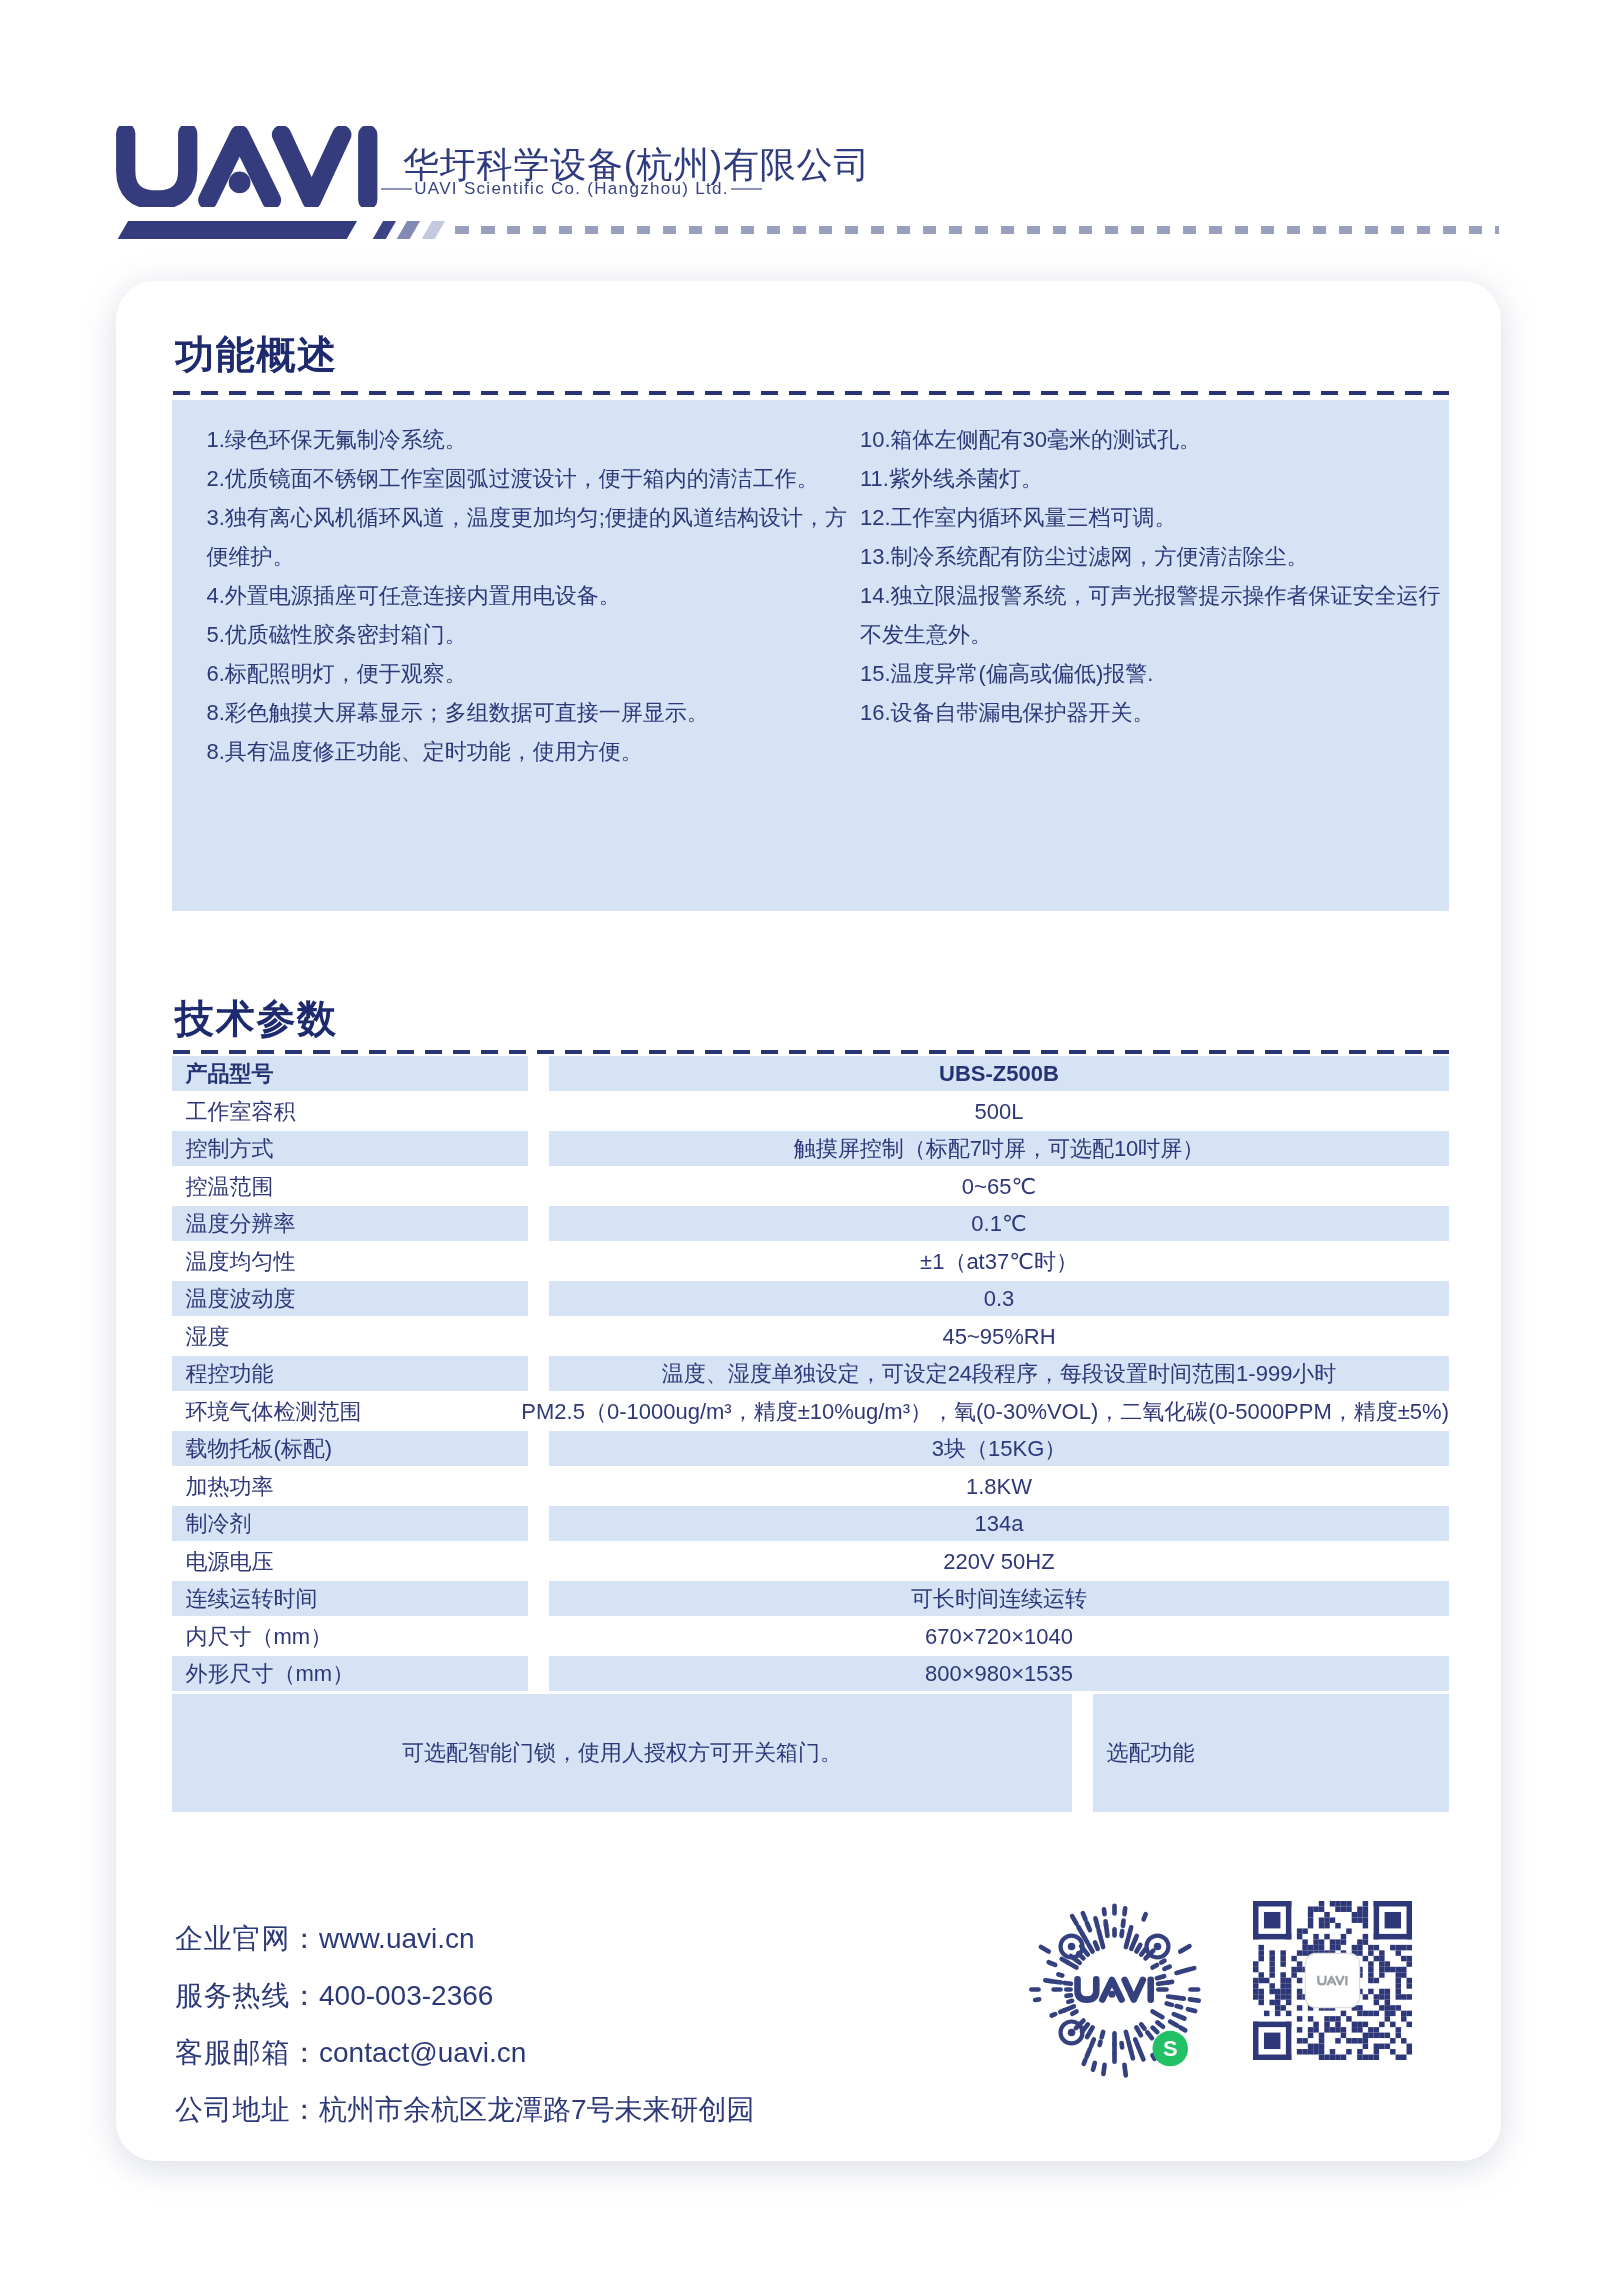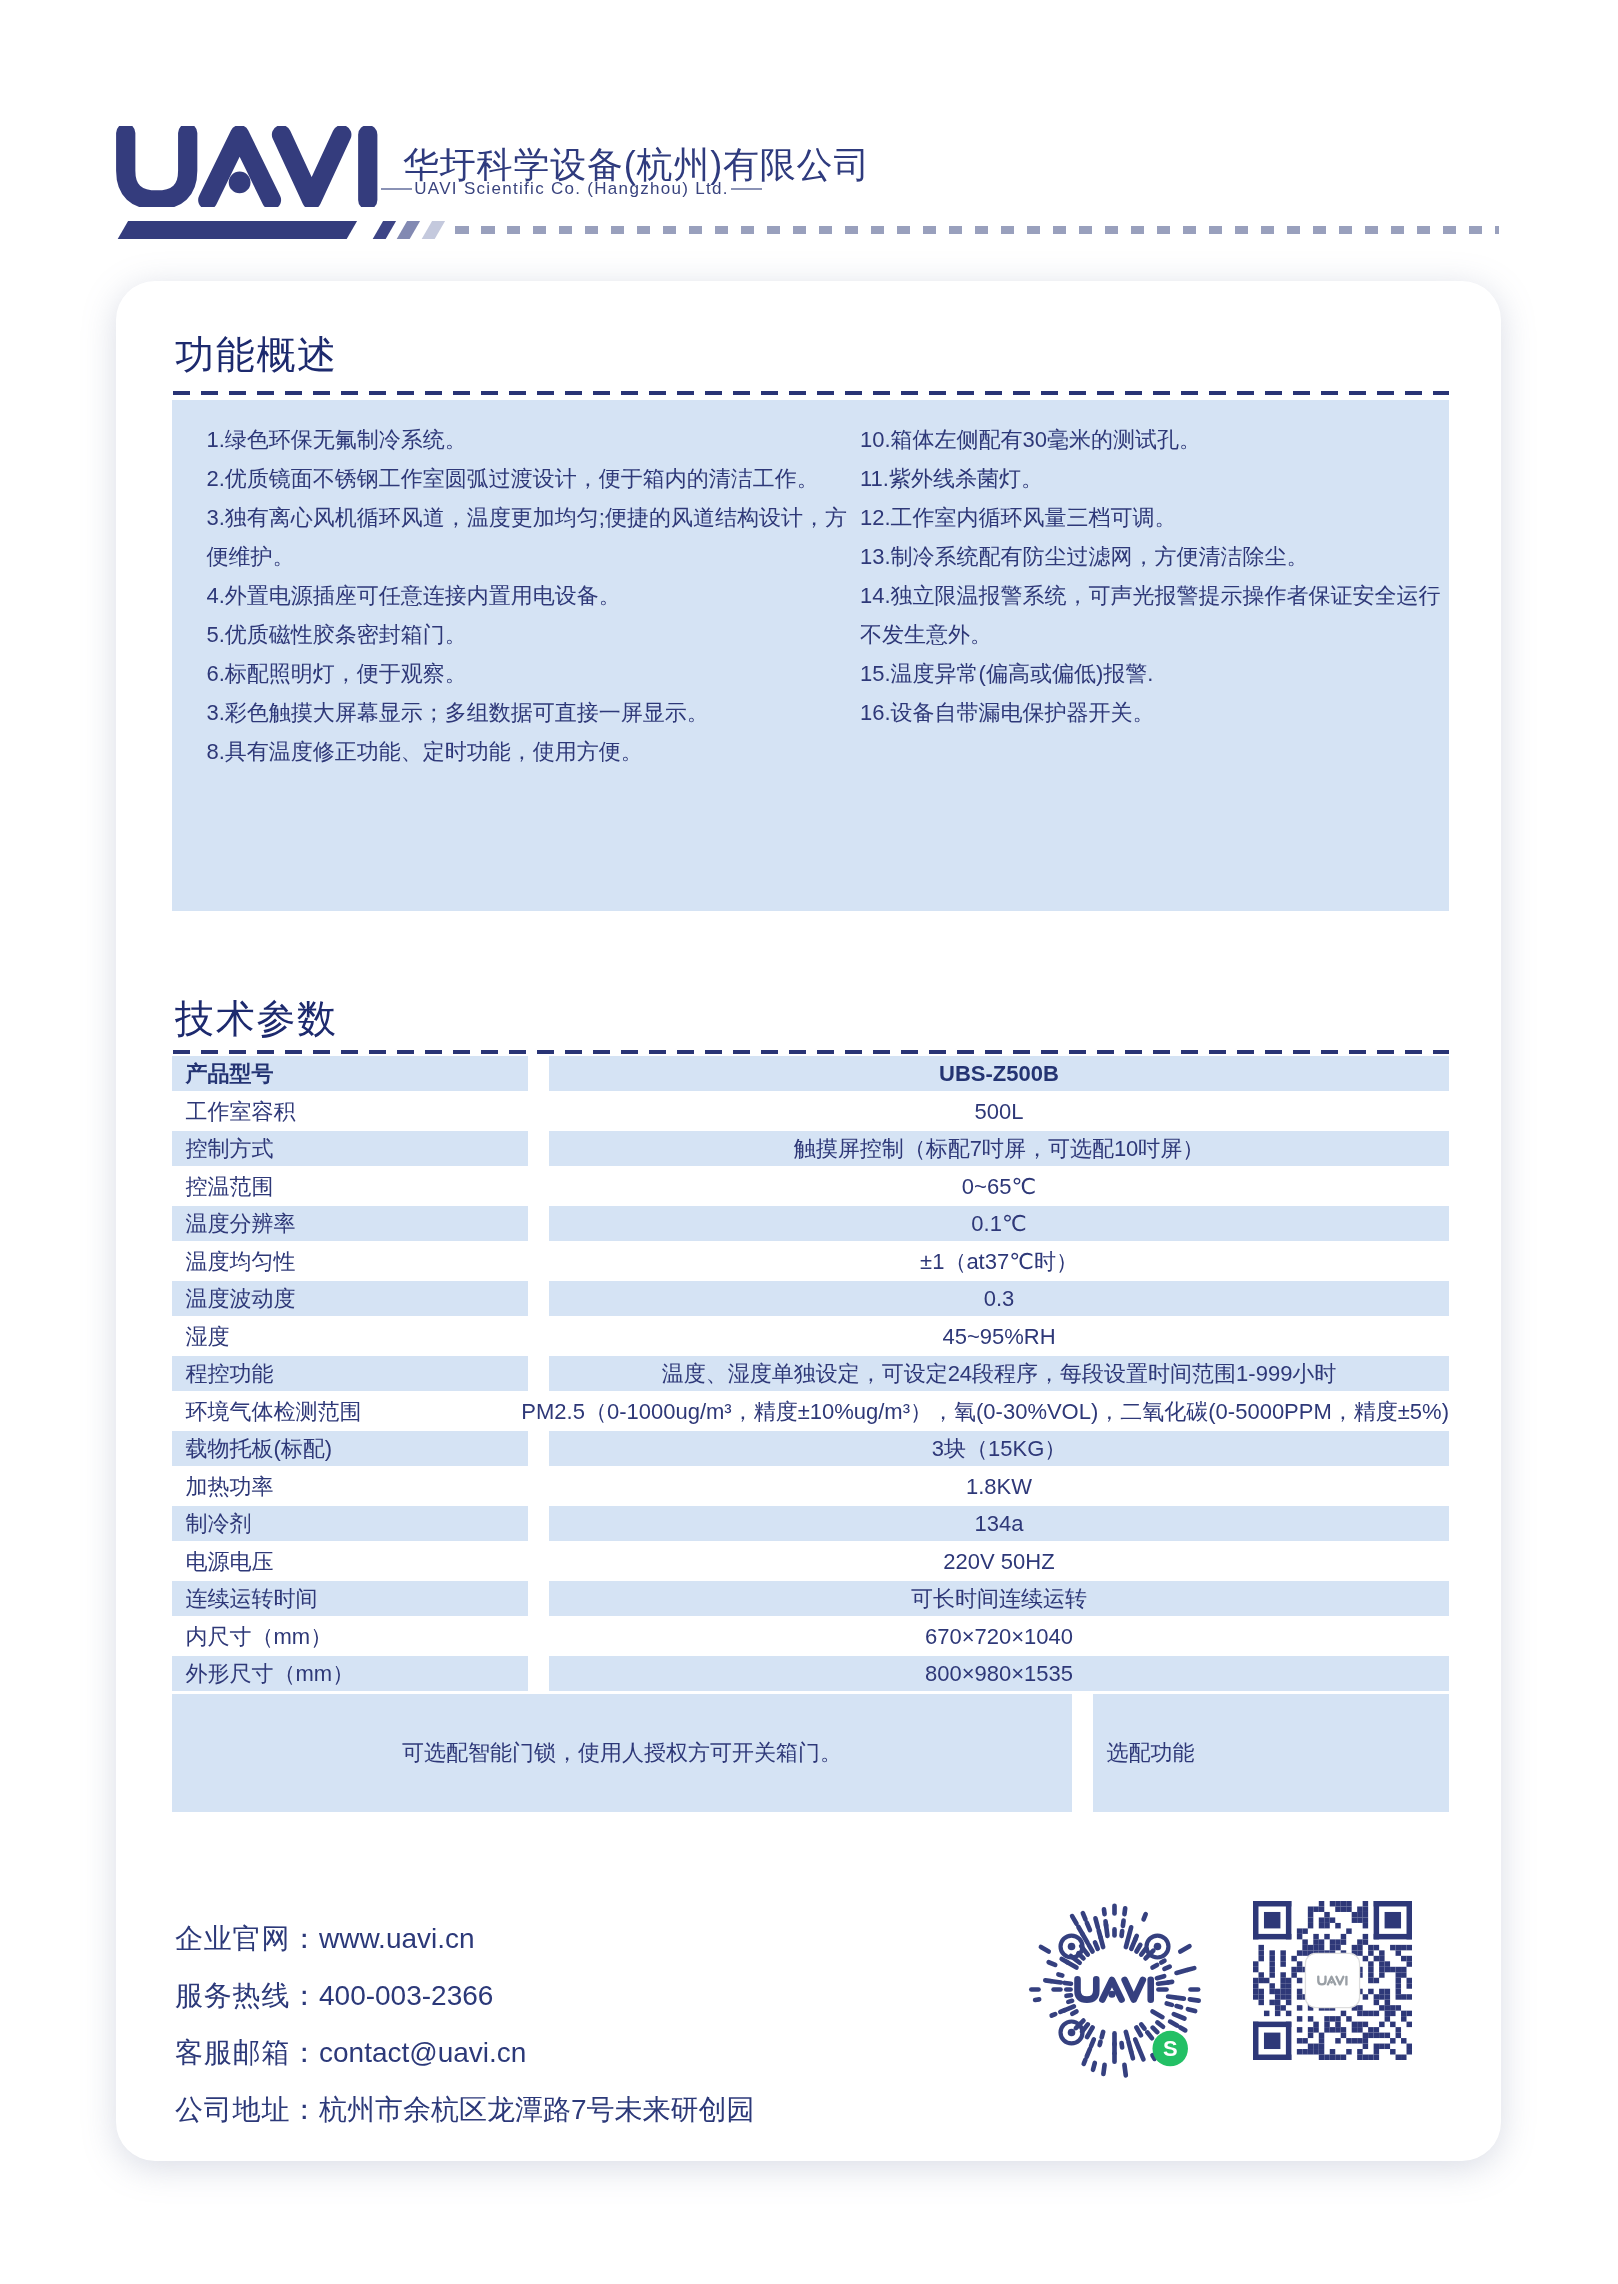--- a/index.html
+++ b/index.html
@@ -31,21 +31,21 @@
     position:absolute;left:455px;top:226px;width:1044px;height:7.6px;
     background:repeating-linear-gradient(90deg,#99a0bd 0 13.5px,transparent 13.5px 26px);
   }
 
   
   .page-card{
     position:absolute;left:116px;top:281px;width:1385px;height:1880px;background:#ffffff;
     border-radius:39px;box-shadow:0 6.7px 34px rgba(120,130,160,0.28);
   }
   .section-title{
-    position:absolute;left:59px;font-size:39px;font-weight:normal;color:#1d2a6e;letter-spacing:1.7px;
+    position:absolute;left:59px;font-size:39px;font-weight:bold;color:#1d2a6e;letter-spacing:1.7px;
   }
   .dash-line{
     position:absolute;left:57px;width:1276px;height:4.2px;
     background:repeating-linear-gradient(90deg,#293475 0 17px,transparent 17px 28px);
   }
 
   
   .feature-box{
     position:absolute;left:56px;top:119px;width:1277px;height:511px;background:#d5e3f4;
   }
@@ -108,21 +108,21 @@
   <div class="dash-line" style="top:110px;"></div>
 
   <div class="feature-box">
     <div class="fcol fcol-left">
       <p>1.绿色环保无氟制冷系统。</p>
       <p>2.优质镜面不锈钢工作室圆弧过渡设计，便于箱内的清洁工作。</p>
       <p>3.独有离心风机循环风道，温度更加均匀;便捷的风道结构设计，方便维护。</p>
       <p>4.外置电源插座可任意连接内置用电设备。</p>
       <p>5.优质磁性胶条密封箱门。</p>
       <p>6.标配照明灯，便于观察。</p>
-      <p>3.彩色触摸大屏幕显示；多组数据可直接一屏显示。</p>
+      <p>8.彩色触摸大屏幕显示；多组数据可直接一屏显示。</p>
       <p>8.具有温度修正功能、定时功能，使用方便。</p>
     </div>
     <div class="fcol fcol-right">
       <p>10.箱体左侧配有30毫米的测试孔。</p>
       <p>11.紫外线杀菌灯。</p>
       <p>12.工作室内循环风量三档可调。</p>
       <p>13.制冷系统配有防尘过滤网，方便清洁除尘。</p>
       <p>14.独立限温报警系统，可声光报警提示操作者保证安全运行不发生意外。</p>
       <p>15.温度异常(偏高或偏低)报警.</p>
       <p>16.设备自带漏电保护器开关。</p>

